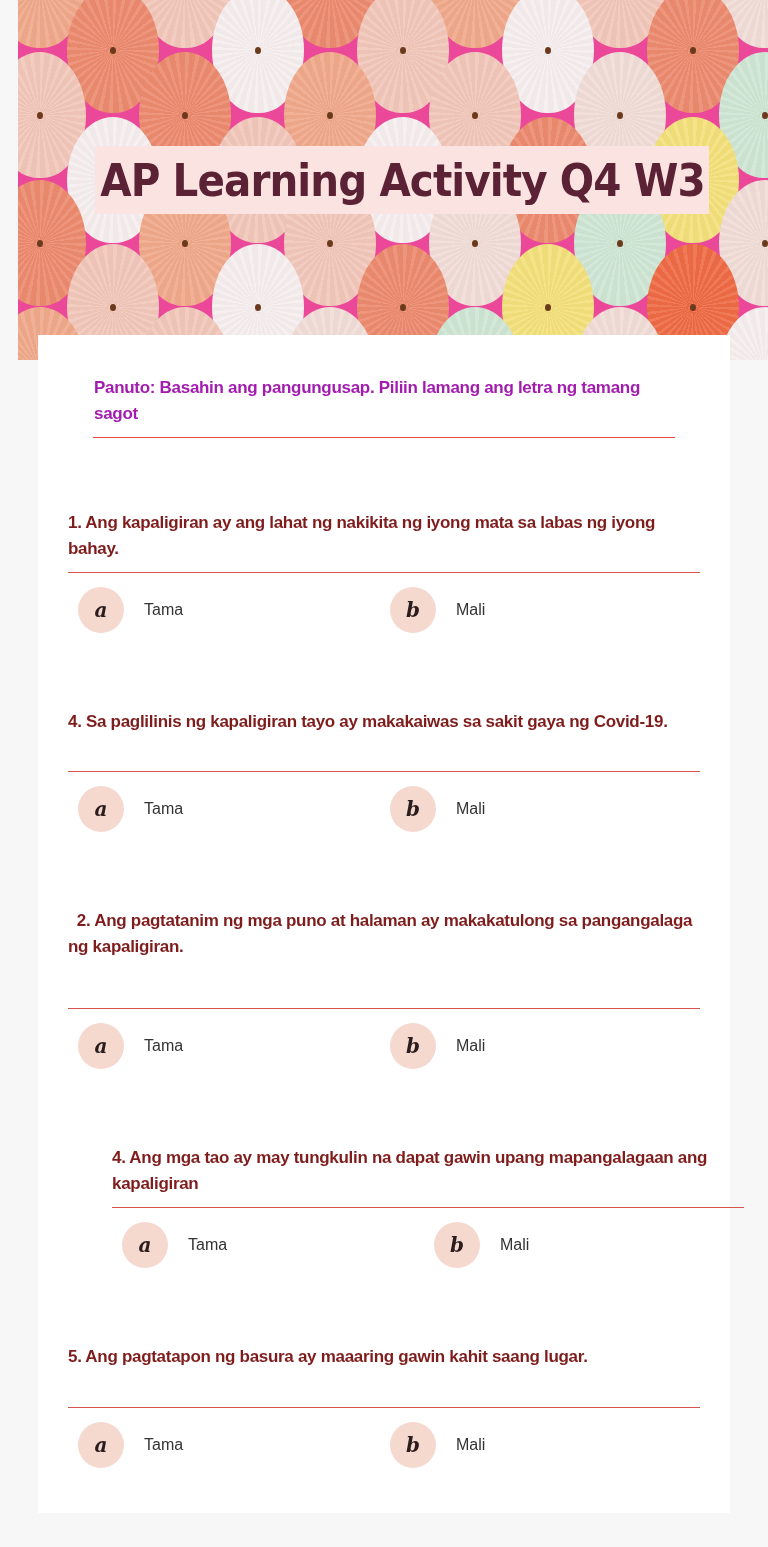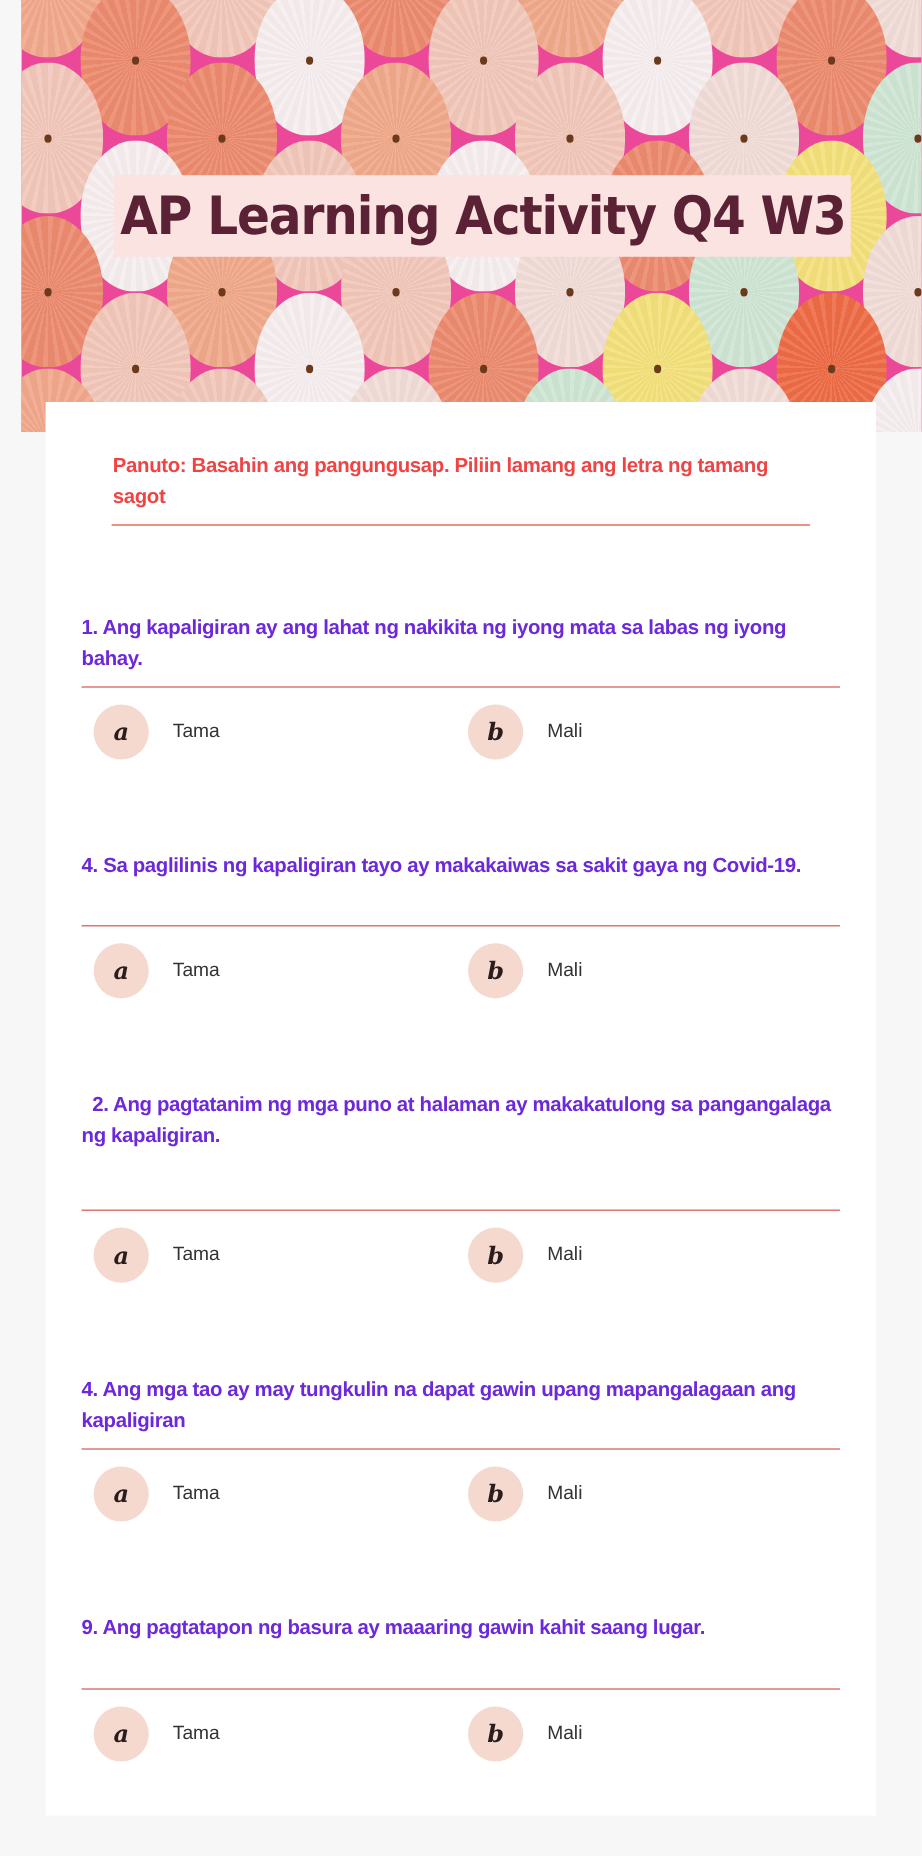--- a/index.html
+++ b/index.html
@@ -35,29 +35,29 @@
     font-family: "DejaVu Sans", sans-serif; font-weight: bold; font-size: 44px;
     color: #5a2234; letter-spacing: -1px; transform: scaleX(0.92); white-space: nowrap;
   }
 
   .card {
     position: absolute; left: 38px; top: 335px; width: 692px; height: 1178px;
     background: #ffffff;
   }
   .instructions {
     position: absolute; left: 56px; top: 40px; width: 580px;
-    color: #ef4444; font-weight: bold; font-size: 17px; line-height: 26px;
+    color: #a21caf; font-weight: bold; font-size: 17px; line-height: 26px;
     transform-origin: left top; font-family: "Liberation Sans", sans-serif;
     letter-spacing: -0.3px;
   }
   .instr-line { position: absolute; left: 55px; top: 102px; width: 582px; height: 1px; background: #e8483c; }
 
   .question { position: absolute; left: 30px; width: 632px; }
   .q-text {
-    color: #6d28d9; font-weight: bold; font-size: 17px; line-height: 26px;
+    color: #7f1d1d; font-weight: bold; font-size: 17px; line-height: 26px;
     letter-spacing: -0.3px; padding-right: 4px;
   }
   .q-line { position: absolute; left: 0; width: 632px; height: 1px; background: #d9534f; }
   .opt {
     position: absolute; display: flex; align-items: center; cursor: pointer;
   }
   .bubble {
     width: 46px; height: 46px; border-radius: 50%; background: #f5d9cf;
     display: flex; align-items: center; justify-content: center;
     font-family: "DejaVu Serif", serif; font-style: italic; font-weight: bold;
@@ -151,35 +151,35 @@
     <div class="opt" style="left:10px; top:115px;">
       <span class="bubble">a</span>
       <span class="opt-label">Tama</span>
     </div>
     <div class="opt" style="left:322px; top:115px;">
       <span class="bubble">b</span>
       <span class="opt-label">Mali</span>
     </div>
   </div>
 
-  <div class="question" style="top:810px;">
+  <div class="question" style="top:810px;margin-left:44px;">
     <p class="q-text">4. Ang mga tao ay may tungkulin na dapat gawin upang mapangalagaan ang kapaligiran</p>
     <div class="q-line" style="top:62px;"></div>
     <div class="opt" style="left:10px; top:77px;">
       <span class="bubble">a</span>
       <span class="opt-label">Tama</span>
     </div>
     <div class="opt" style="left:322px; top:77px;">
       <span class="bubble">b</span>
       <span class="opt-label">Mali</span>
     </div>
   </div>
 
   <div class="question" style="top:1009px;">
-    <p class="q-text">9. Ang pagtatapon ng basura ay maaaring gawin kahit saang lugar.</p>
+    <p class="q-text">5. Ang pagtatapon ng basura ay maaaring gawin kahit saang lugar.</p>
     <div class="q-line" style="top:63px;"></div>
     <div class="opt" style="left:10px; top:78px;">
       <span class="bubble">a</span>
       <span class="opt-label">Tama</span>
     </div>
     <div class="opt" style="left:322px; top:78px;">
       <span class="bubble">b</span>
       <span class="opt-label">Mali</span>
     </div>
   </div>

